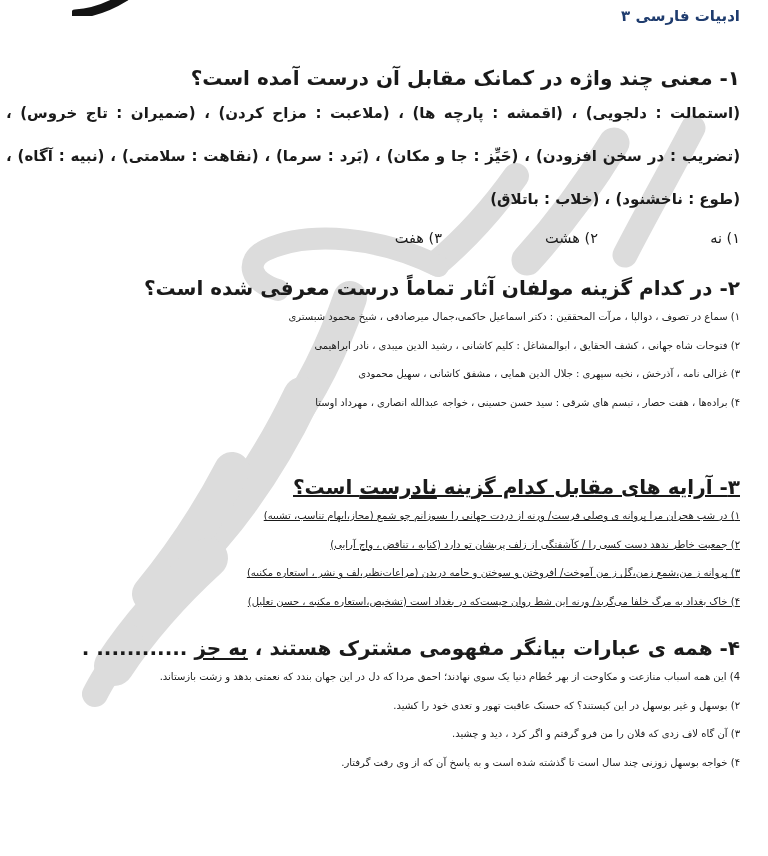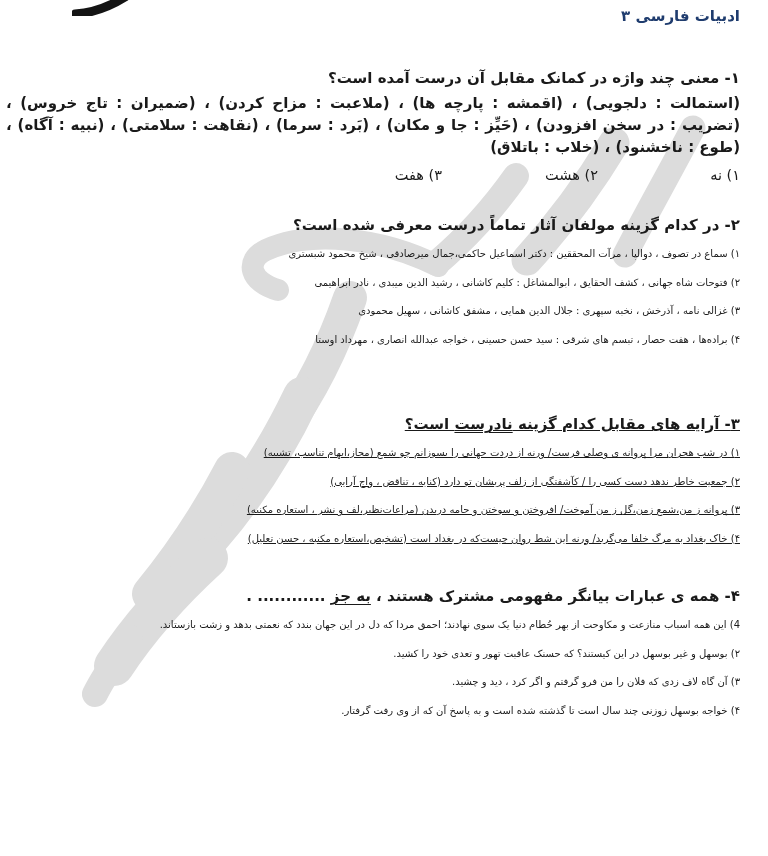--- a/index.html
+++ b/index.html
@@ -23,31 +23,31 @@
   .page-title {
     color:#1f3c6e;
     font-weight:bold;
     font-size:15px;
     line-height:21px;
   }
   .q { }
   .q1 { margin-top:40px; }
   .q2 { margin-top:26px; }
   .q3 { margin-top:59px;text-decoration:underline; }
-  .q4 { margin-top:32px; }
+  .q4 { margin-top:21px; }
   .q-heading {
     font-weight:bold;
-    font-size:15px;
+    font-size:20px;
     line-height:22px;
   }
   .ul { text-decoration:underline; text-underline-offset:3px; }
   .word-list {
     font-weight:bold;
     font-size:15px;
-    line-height:22px;
+    line-height:43px;
     margin:3px 0 0 0;
     text-align:justify;
   }
   .choices {
     display:grid;
     grid-template-columns:142px 156px 147px auto;
     margin-top:4px;
     font-size:14.5px;
     line-height:26px;
   }

